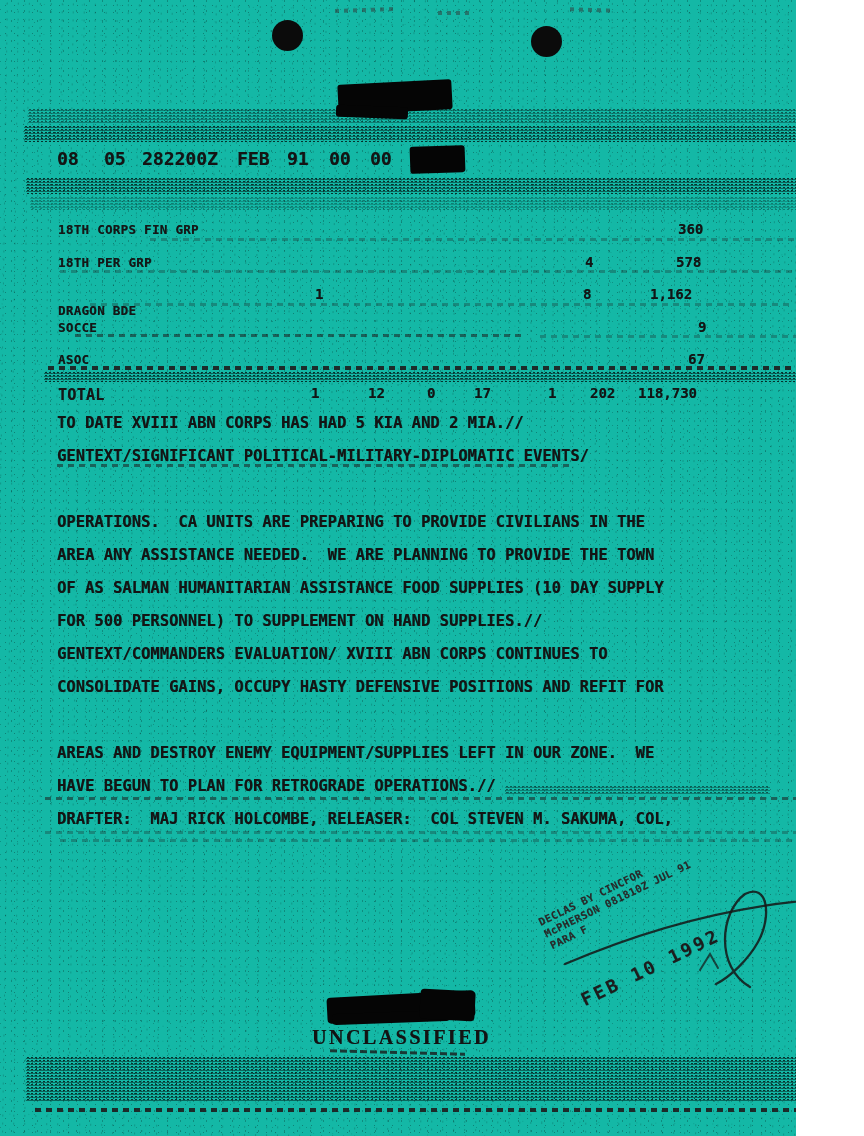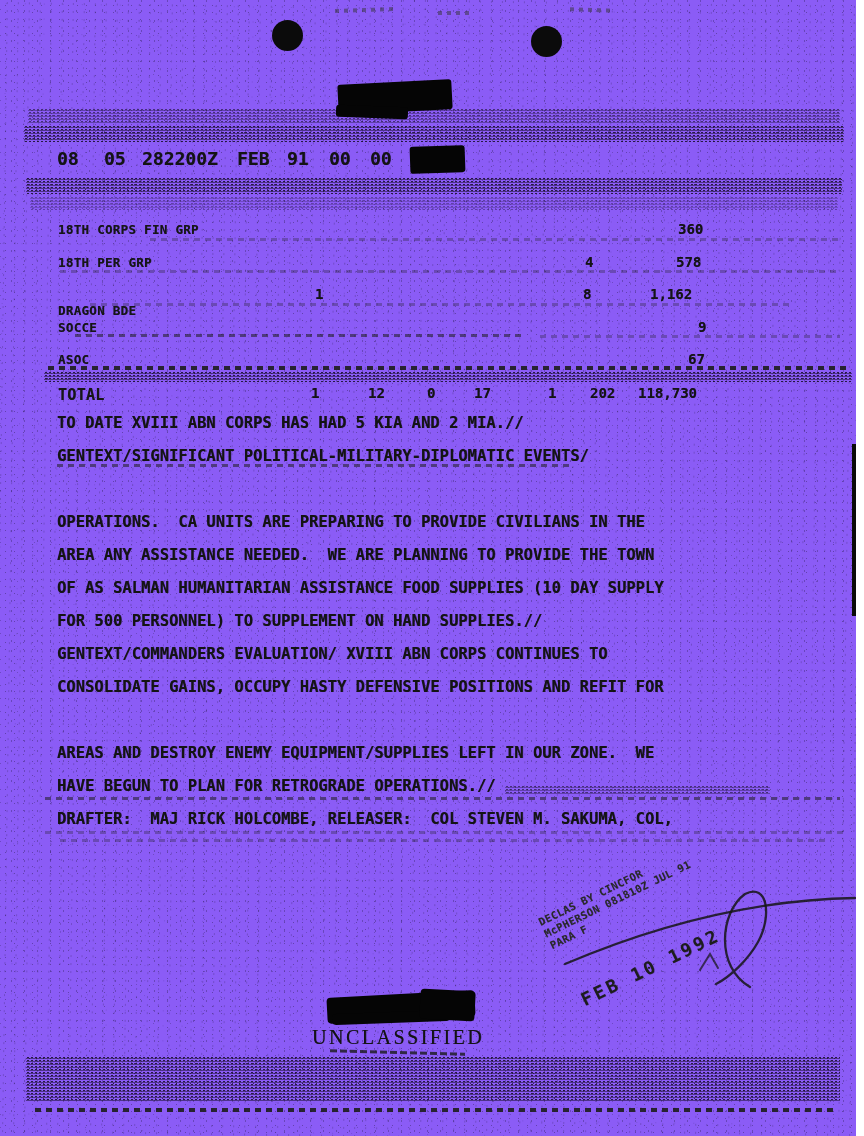--- a/index.html
+++ b/index.html
@@ -1,17 +1,17 @@
 <!DOCTYPE html>
 <html><head>
 <meta charset="utf-8">
 <style>
   html,body{margin:0;padding:0;background:#ffffff;}
   .page{
-    position:relative;width:856px;height:1136px;background:#8b5cf6;overflow:hidden;
+    position:relative;width:796px;height:1136px;background:#14b8a6;overflow:hidden;
     font-family:"DejaVu Sans Mono",monospace;
   }
   
   .speckle{
     position:absolute;inset:0;pointer-events:none;z-index:1;
     background-image:
       radial-gradient(circle, rgba(0,0,0,.85) .55px, transparent .9px),
       radial-gradient(circle, rgba(0,0,0,.7) .5px, transparent .85px),
       radial-gradient(circle, rgba(0,0,0,.6) .45px, transparent .8px);
     background-size:9px 7px,13px 10px,17px 13px;
@@ -68,21 +68,21 @@
           transform:rotate(-26deg);transform-origin:0 50%;
           font-size:10.5px;font-weight:700;line-height:13px;color:#2a2a2a;letter-spacing:.4px;
           text-shadow:.3px .3px 0 rgba(0,0,0,.3);}
   .datestamp{position:absolute;left:582px;top:990px;z-index:2;
              transform:rotate(-26deg);transform-origin:0 50%;
              font-size:18px;font-weight:700;letter-spacing:3px;color:#1d1d1d;
              text-shadow:.4px .4px 0 rgba(0,0,0,.35);}
   .sig{position:absolute;left:520px;top:872px;z-index:2;}
   .unclassified{position:absolute;left:312px;top:1026px;z-index:2;
                 font-family:"Liberation Serif","DejaVu Serif",serif;
-                font-size:20px;font-weight:400;letter-spacing:2.5px;color:#131313;
+                font-size:20px;font-weight:700;letter-spacing:2.5px;color:#131313;
                 text-shadow:.4px 0 0 rgba(0,0,0,.5);}
   .uline{position:absolute;left:330px;top:1051px;width:135px;height:3px;z-index:2;
          transform:rotate(1.5deg);
          background-image:repeating-linear-gradient(90deg,#1a1a1a 0 7px,transparent 7px 10px);opacity:.8;}
   .blob{position:absolute;z-index:4;}
   .blob div{position:absolute;background:#050505;border-radius:4px;}
 </style>
 </head>
 <body>
 

